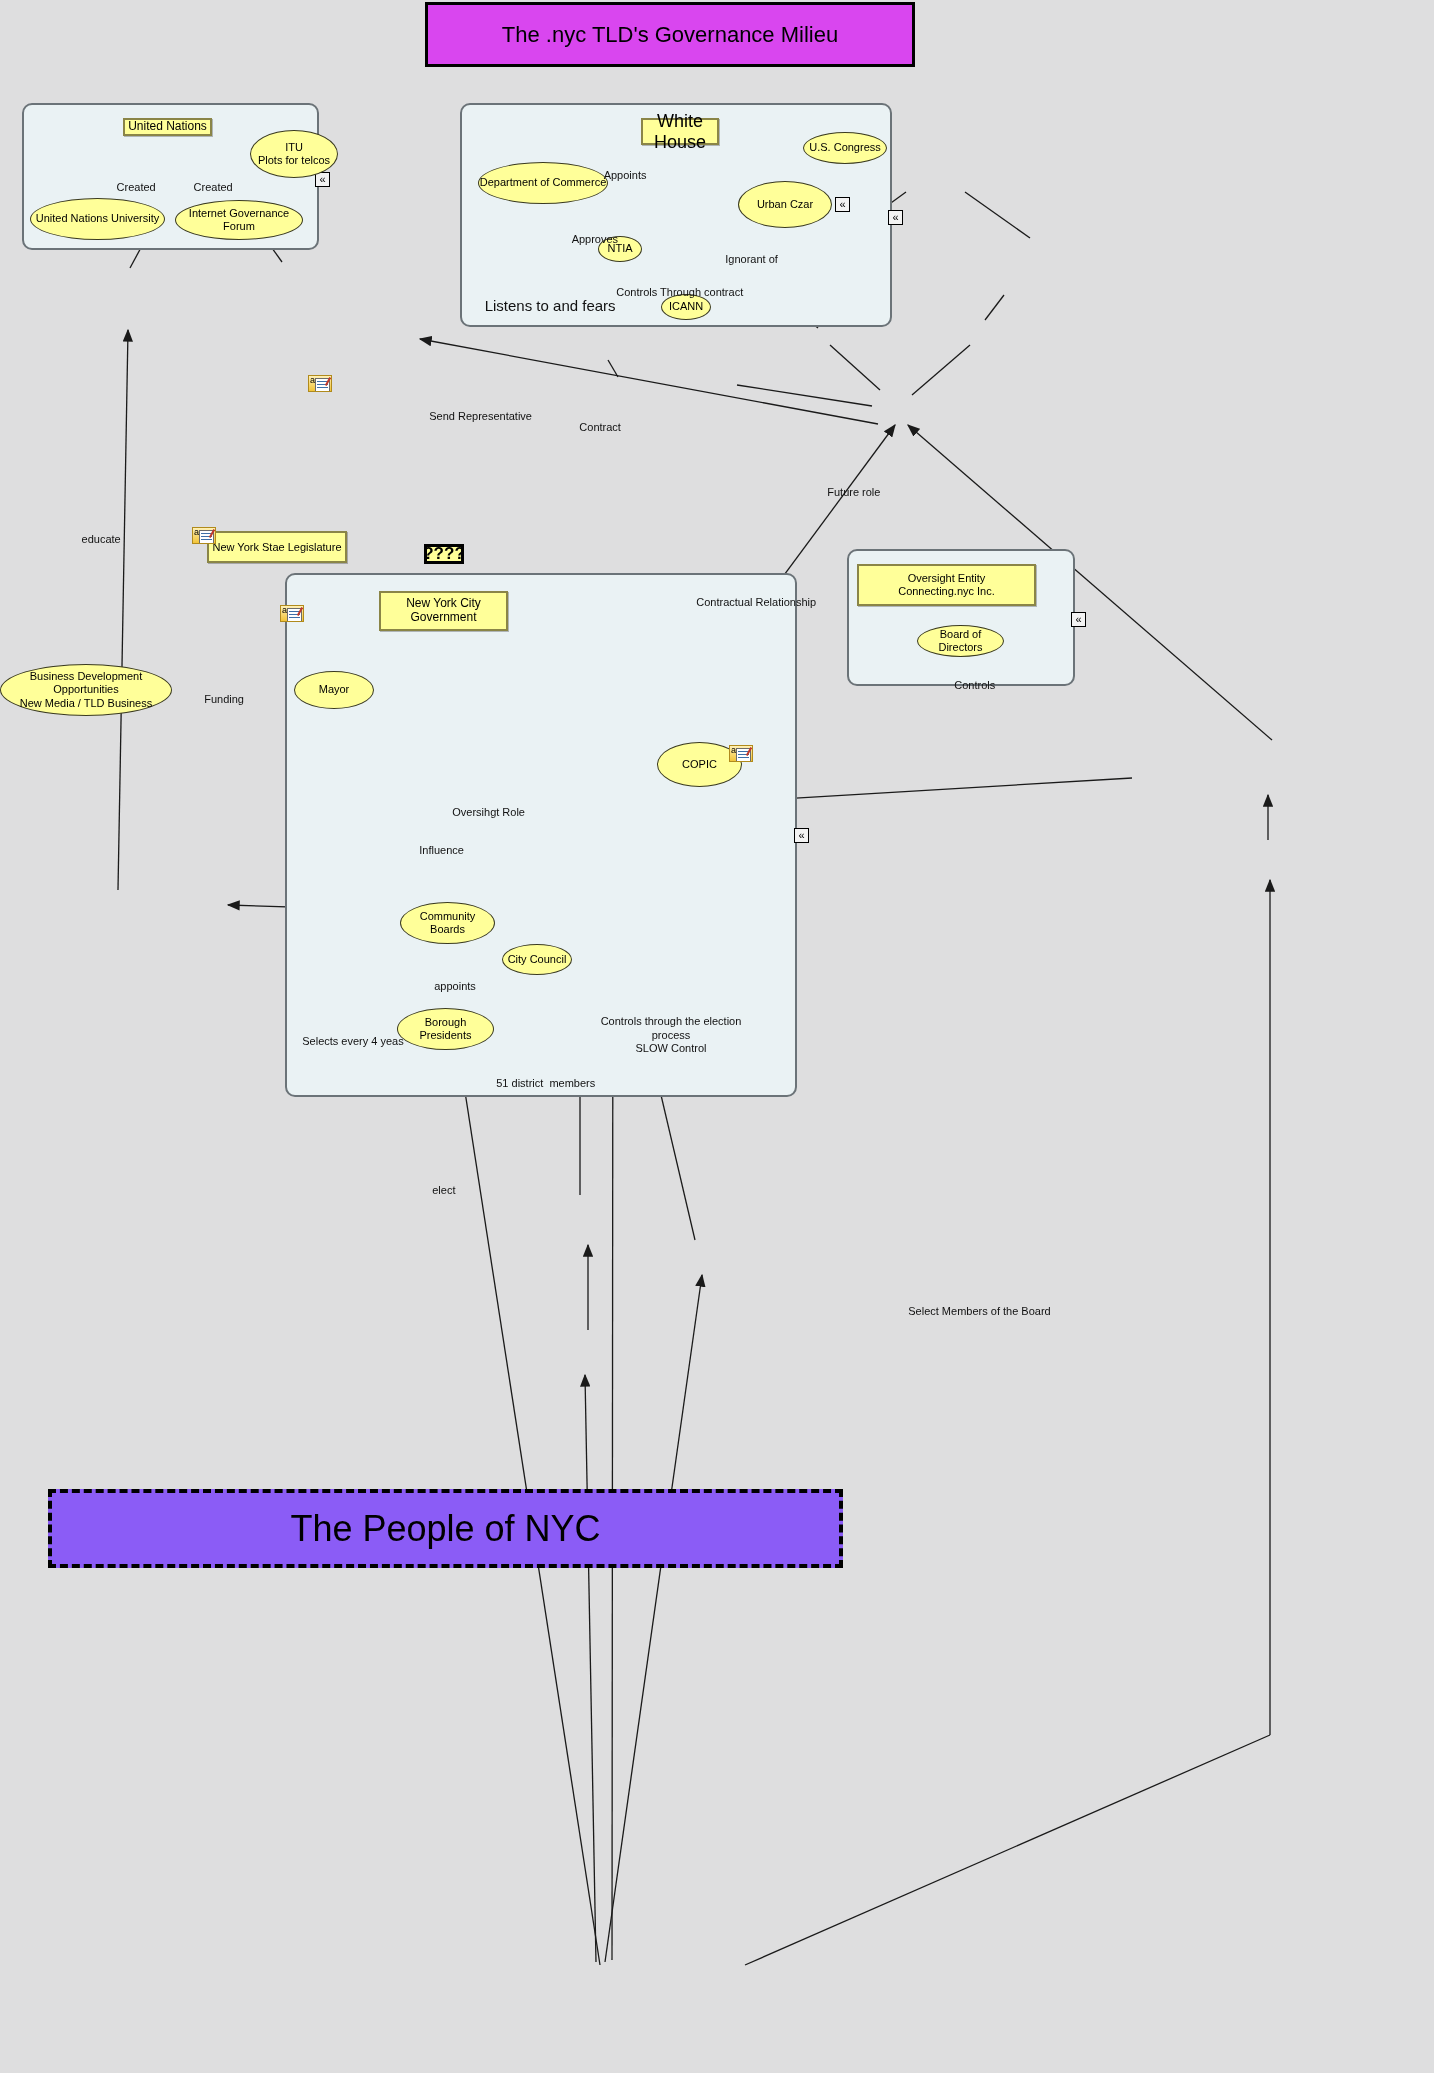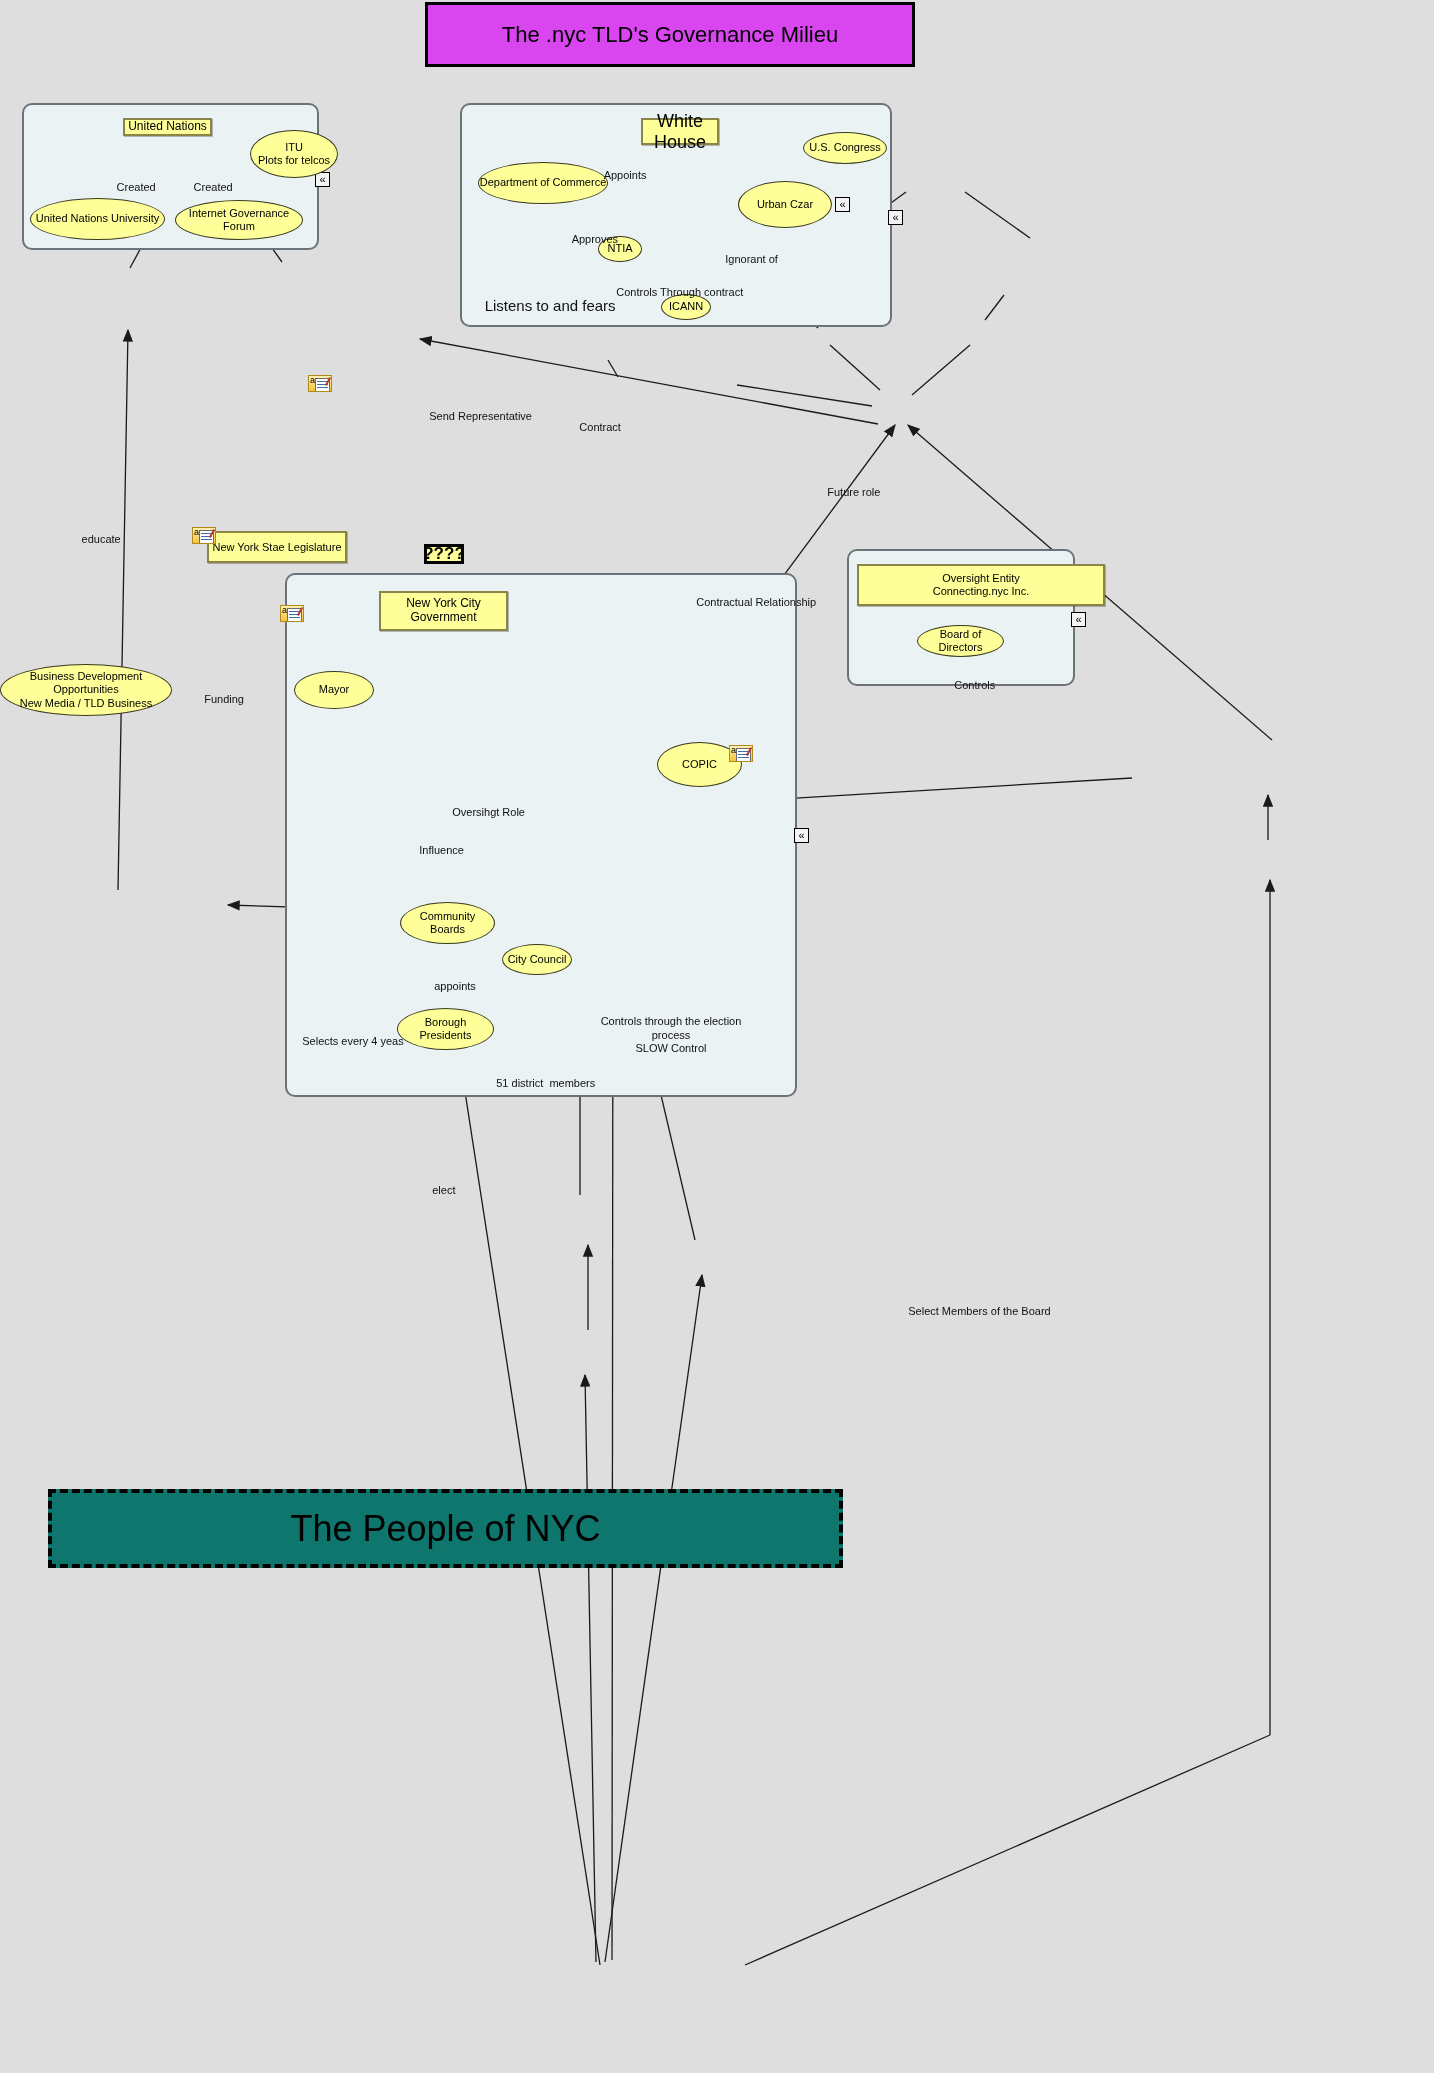--- a/index.html
+++ b/index.html
@@ -71,21 +71,21 @@
     border: 3px solid #000;
     display: flex;
     align-items: center;
     justify-content: center;
     font-size: 22px;
     color: #000;
     box-sizing: border-box;
   }
   .people-box {
     position: absolute;
-    background: #0f766e;
+    background: #8b5cf6;
     border: 4px dashed #000;
     display: flex;
     align-items: center;
     justify-content: center;
     font-size: 36px;
     color: #000;
     box-sizing: border-box;
   }
   .qbox {
     position: absolute;
@@ -415,21 +415,21 @@
   </div>
   <div class="label" style="left:192px; top:679px; width:52px; font-size:11px;">
     <span>Funding</span>
   </div>
 
   <div class="group" style="left:847px; top:549px; width:228px; height:137px;"></div>
   <div class="stereo" style="left:1071px; top:612px;">
     <span>«</span>
   </div>
 
-  <div class="rectnode" style="left:857px; top:564px; width:248px; height:42px; font-size:11px; white-space:pre-line;">
+  <div class="rectnode" style="left:857px; top:564px; width:179px; height:42px; font-size:11px; white-space:pre-line;">
     <span>Oversight Entity
 Connecting.nyc Inc.</span>
   </div>
 
   <div class="ellipse" style="left:917px; top:625px; width:87px; height:32px; font-size:11px;">
     <span>Board of Directors</span>
   </div>
 
   <div class="label" style="left:684px; top:582px; width:110px; font-size:11px;">
     <span>Contractual Relationship</span>

